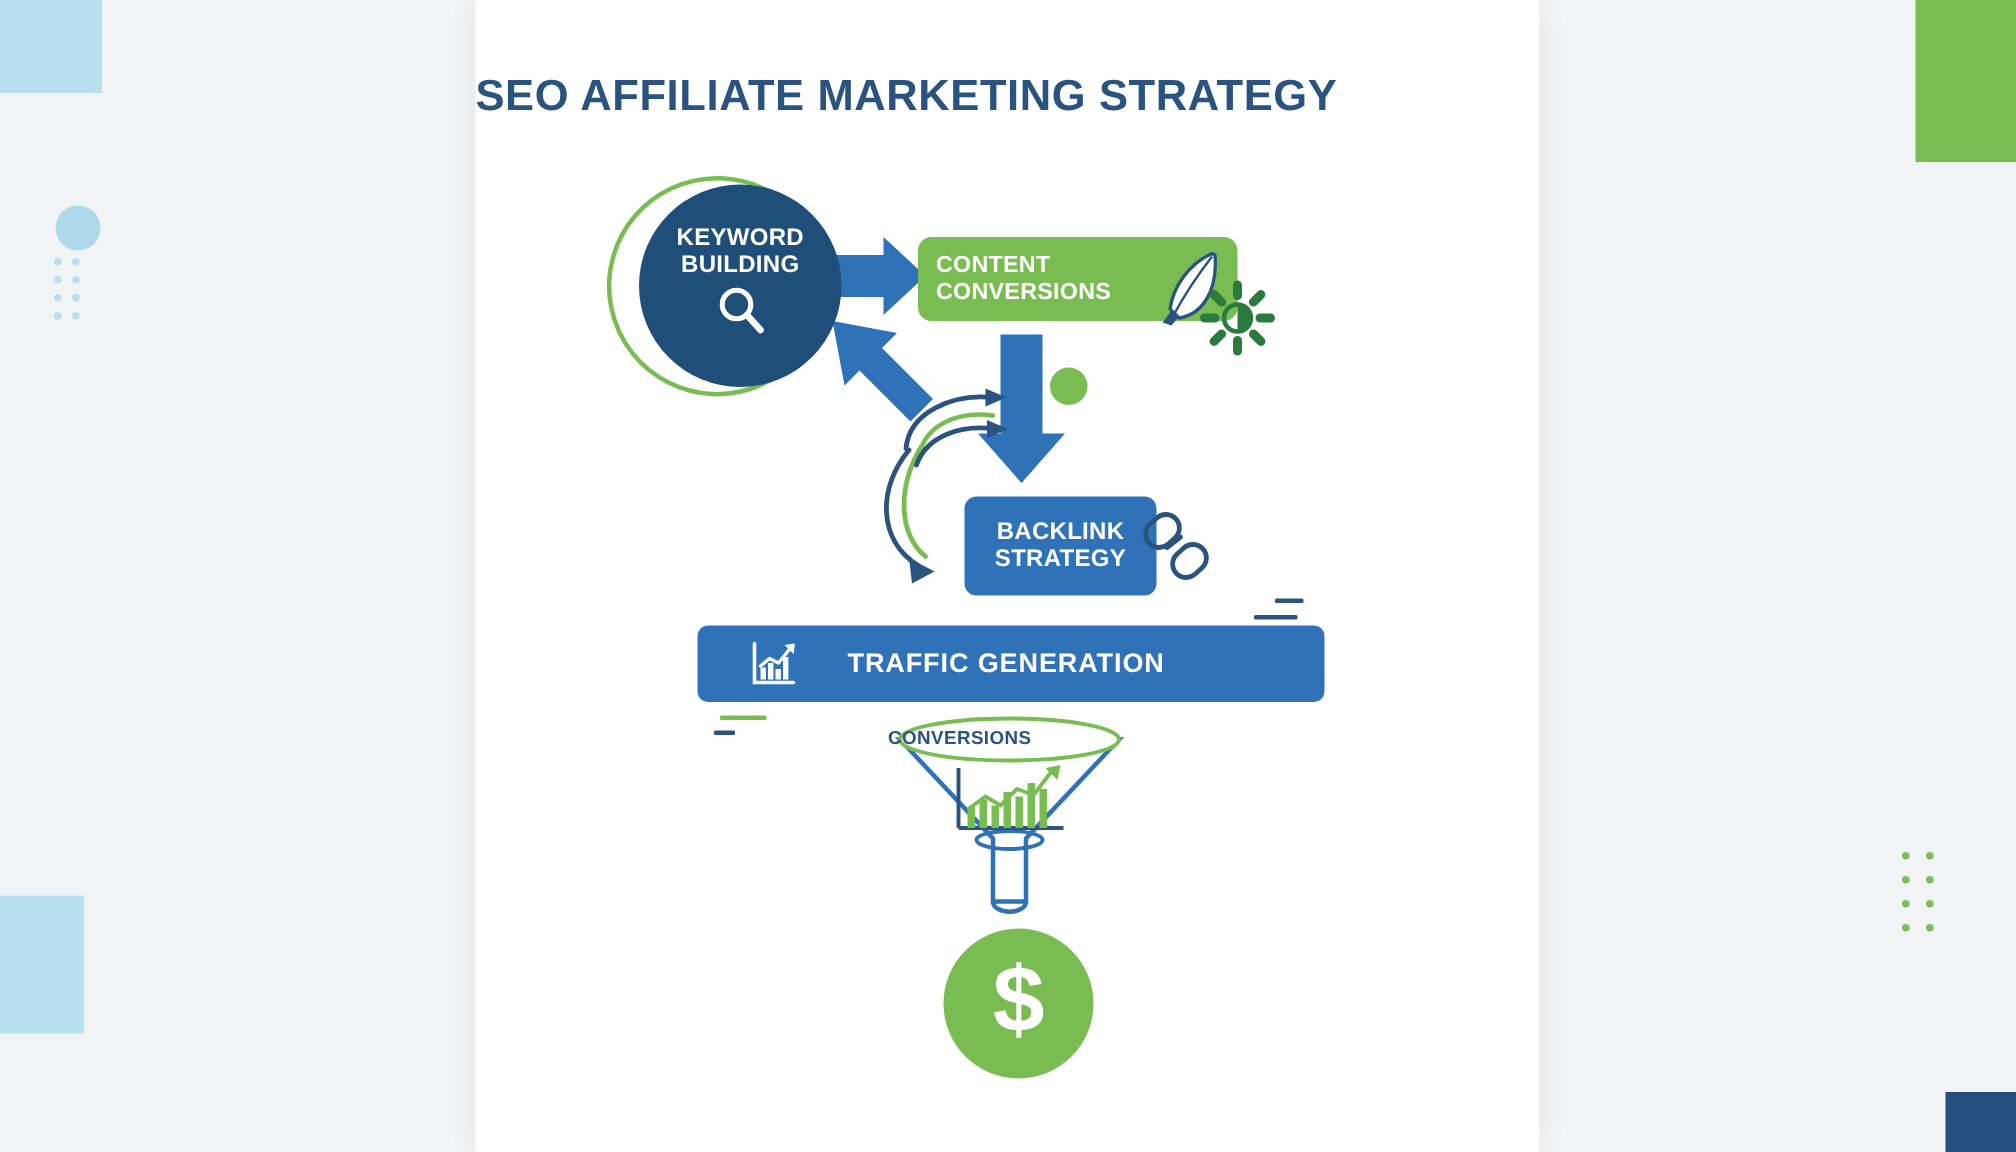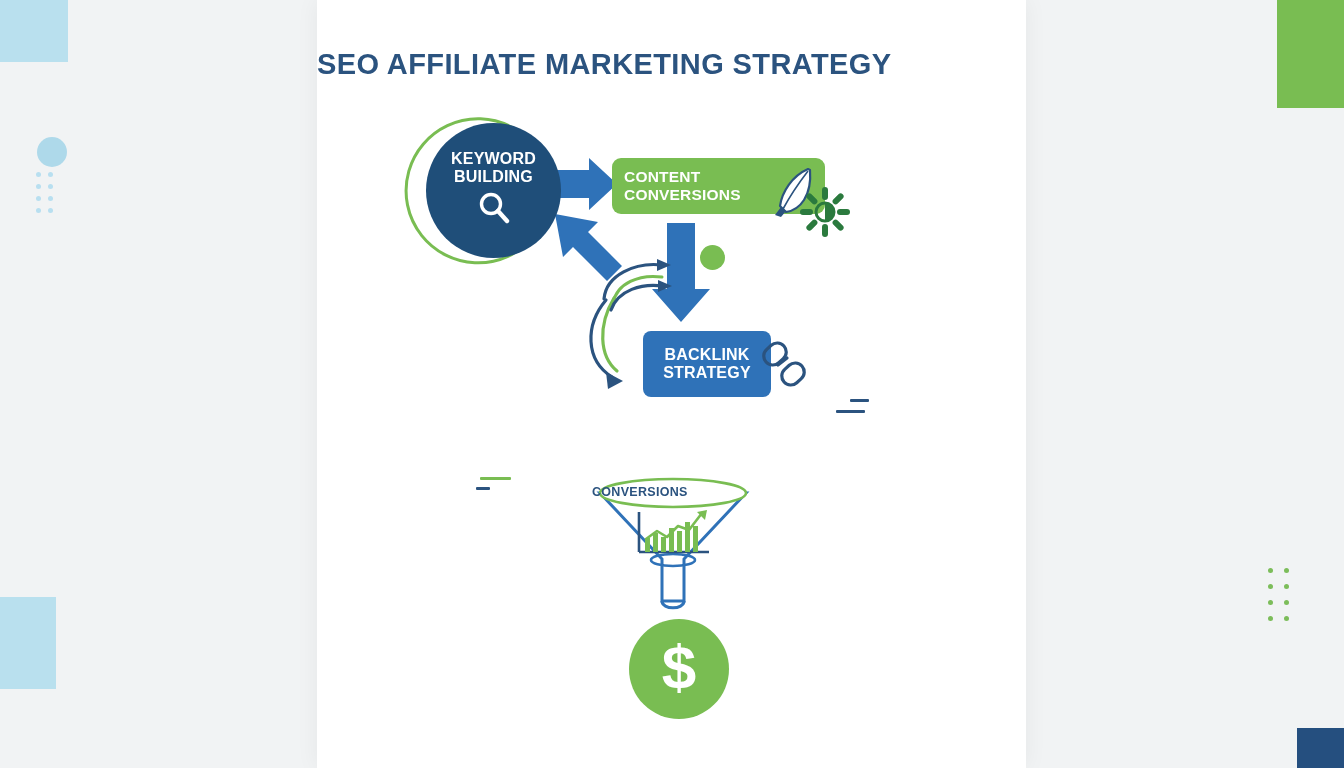--- a/index.html
+++ b/index.html
@@ -370,20 +370,34 @@
   <span id="icon-chain">
     <svg width="56" height="56" viewBox="0 0 56 56">
       <g fill="none" stroke="#2b537f" stroke-width="3.2" stroke-linecap="round">
         <rect x="7" y="8" width="24" height="18" rx="9" transform="rotate(-42 19 17)"></rect>
         <rect x="25" y="28" width="24" height="18" rx="9" transform="rotate(-42 37 37)"></rect>
         <line x1="22" y1="28" x2="31" y2="21"></line>
       </g>
     </svg>
   </span>
 
+  <div class="node" id="node-traffic">
+    <span class="icon-slot">
+      <svg width="34" height="34" viewBox="0 0 34 34">
+        <path d="M4 3 v26 h26" fill="none" stroke="#ffffff" stroke-width="2.4" stroke-linecap="round"></path>
+        <rect x="8" y="19" width="3.6" height="8" fill="#ffffff"></rect>
+        <rect x="13" y="16" width="3.6" height="11" fill="#ffffff"></rect>
+        <rect x="18" y="20" width="3.6" height="7" fill="#ffffff"></rect>
+        <rect x="23" y="12" width="3.6" height="15" fill="#ffffff"></rect>
+        <polyline points="8,18 14,13 20,16 28,6" fill="none" stroke="#ffffff" stroke-width="2.2" stroke-linejoin="round" stroke-linecap="round"></polyline>
+        <polygon points="24,4 31,3 30,10" fill="#ffffff"></polygon>
+      </svg>
+    </span>
+    <span class="tg-text">TRAFFIC GENERATION</span>
+  </div>
 
   <div class="dash" id="dash-navy-1"></div>
   <div class="dash" id="dash-navy-2"></div>
   <div class="dash" id="dash-green-1"></div>
   <div class="dash" id="dash-navy-3"></div>
 
   <div id="funnel-label">CONVERSIONS</div>
 
   <div class="node" id="node-commission">
     <span class="dollar">$</span>

